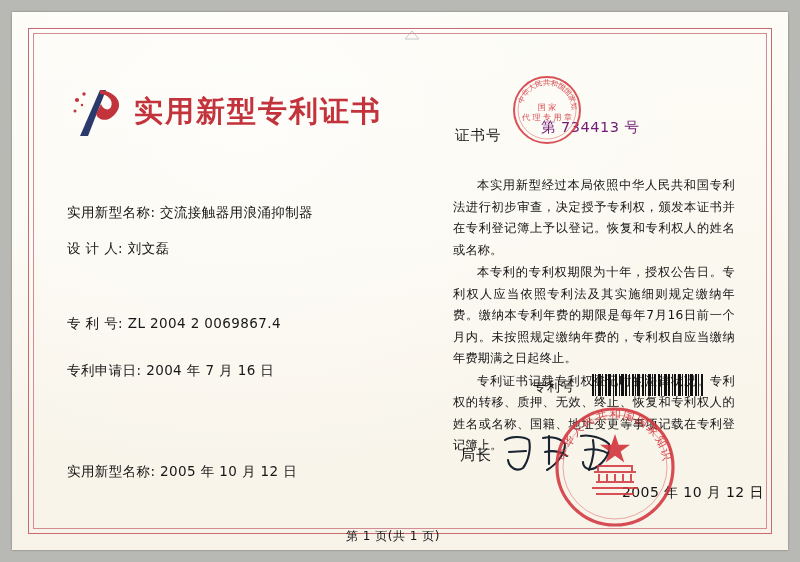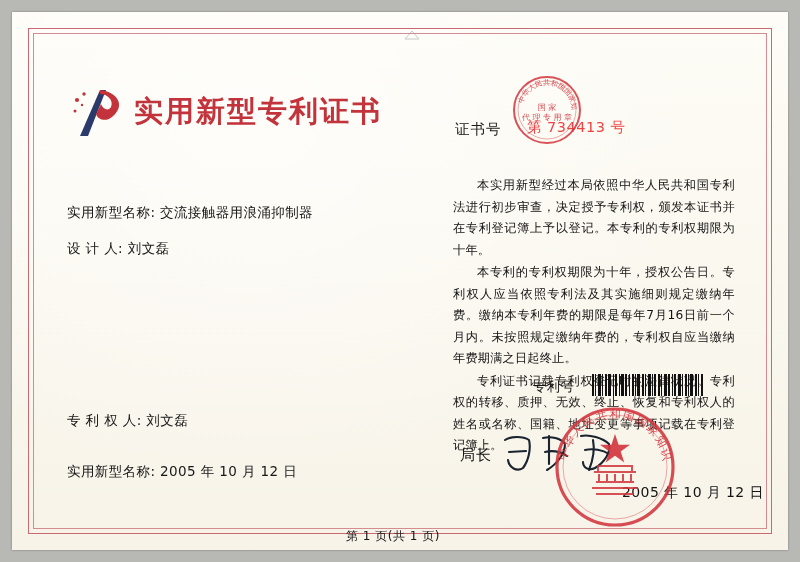--- a/index.html
+++ b/index.html
@@ -69,31 +69,31 @@
     font-family: "DejaVu Sans", sans-serif;
     font-size: 29px;
     font-weight: bold;
     letter-spacing: 2px;
     color: #c2333b;
     white-space: nowrap;
   }
   .cert-no-label {
     position: absolute;
     left: 443px;
-    top: 108px;
+    top: 114px;
     font-size: 14.5px;
     color: #1a1a1a;
     letter-spacing: 1px;
   }
   .cert-no-value {
     position: absolute;
-    left: 515px;
+    left: 529px;
     top: 106px;
     font-size: 14.5px;
-    color: #ef4444;
+    color: #701a75;
     letter-spacing: 0.5px;
     white-space: nowrap;
   }
 
   
   .field {
     position: absolute;
     left: 55px;
     font-size: 13.5px;
     color: #171717;
@@ -255,31 +255,35 @@
     </svg>
 
     <div class="field f1">
       <span class="label">实用新型名称:</span>
       <span class="value">交流接触器用浪涌抑制器</span>
     </div>
     <div class="field f2">
       <span class="label">设 计 人:</span>
       <span class="value">刘文磊</span>
     </div>
-    <div class="field f5">
-      <span class="label">专 利 权 人:</span>
-      <span class="value">刘文磊</span>
+    <div class="field f3">
+      <span class="label">专 利 号:</span>
+      <span class="value">ZL 2004 2 0069867.4</span>
+    </div>
+    <div class="field f4">
+      <span class="label">专利申请日:</span>
+      <span class="value">2004 年 7 月 16 日</span>
     </div>
     <div class="field f6">
       <span class="label">实用新型名称:</span>
       <span class="value">2005 年 10 月 12 日</span>
     </div>
 
     <div class="para-block">
-      <p>本实用新型经过本局依照中华人民共和国专利法进行初步审查，决定授予专利权，颁发本证书并在专利登记簿上予以登记。本专利的专利权期限为十年。</p>
+      <p>本实用新型经过本局依照中华人民共和国专利法进行初步审查，决定授予专利权，颁发本证书并在专利登记簿上予以登记。恢复和专利权人的姓名或名称。</p>
       <p>本专利的专利权期限为十年，授权公告日。专利权人应当依照专利法及其实施细则规定缴纳年费。缴纳本专利年费的期限是每年7月16日前一个月内。未按照规定缴纳年费的，专利权自应当缴纳年费期满之日起终止。</p>
       <p>专利证书记载专利权登记时的法律状况。专利权的转移、质押、无效、终止、恢复和专利权人的姓名或名称、国籍、地址变更等事项记载在专利登记簿上。</p>
     </div>
 
     <div class="patno-label">专利号</div>
     <div class="barcode">
       <i style="width:2px"></i>
         <i style="width:1px;background:transparent"></i>
       <i style="width:1px"></i>
         <i style="width:2px;background:transparent"></i>

